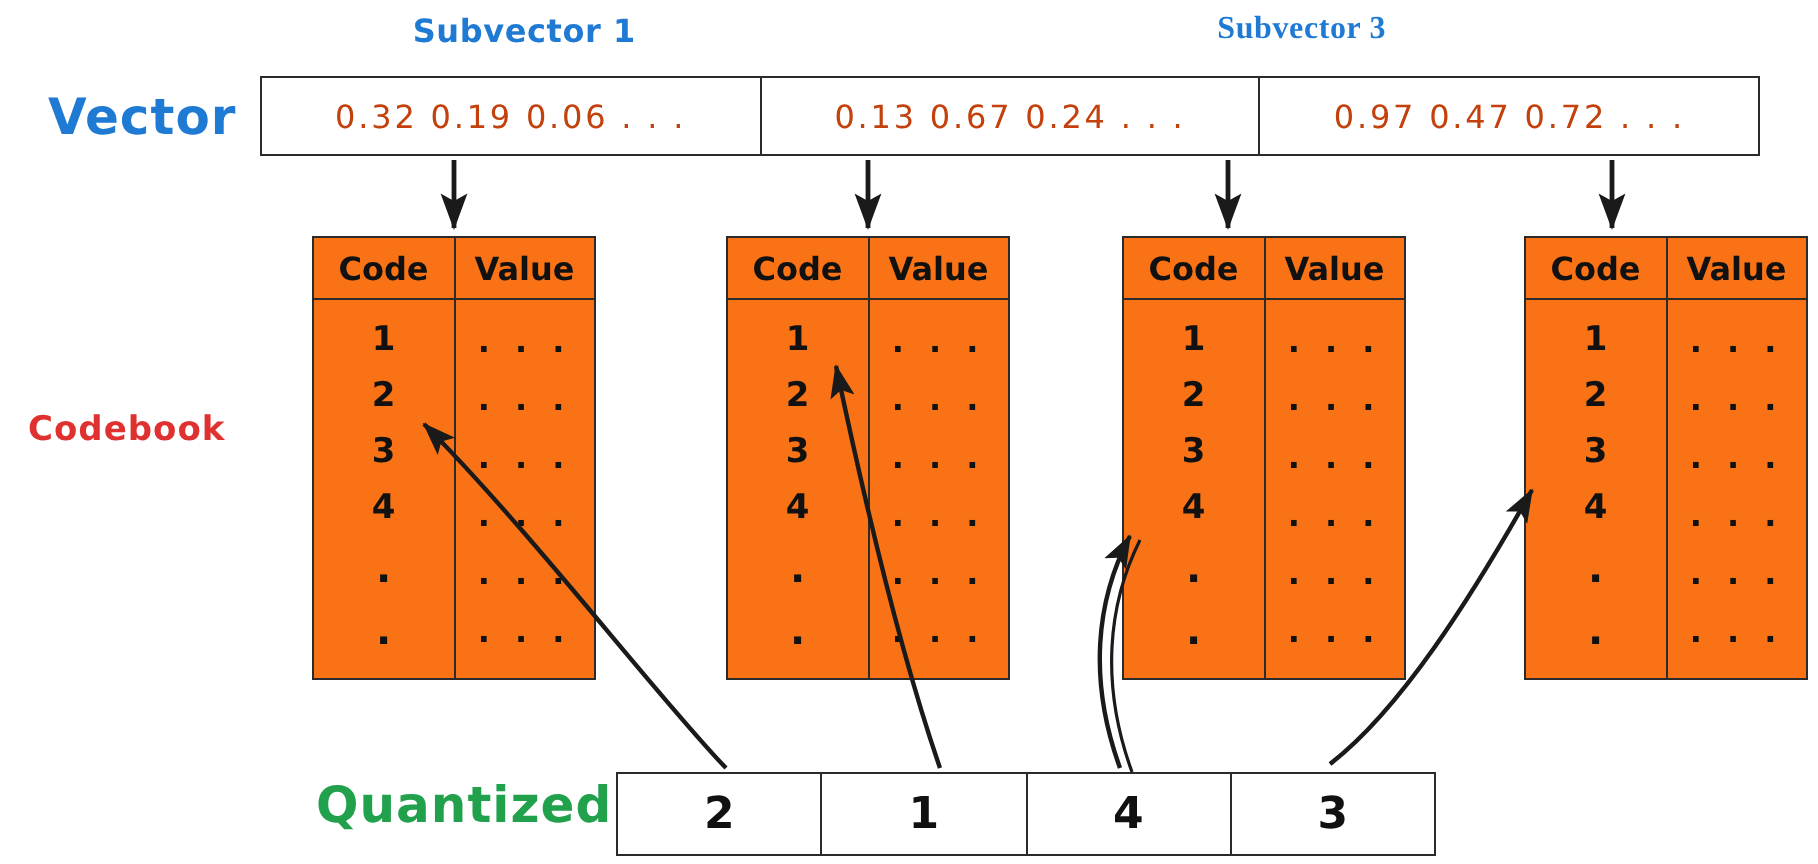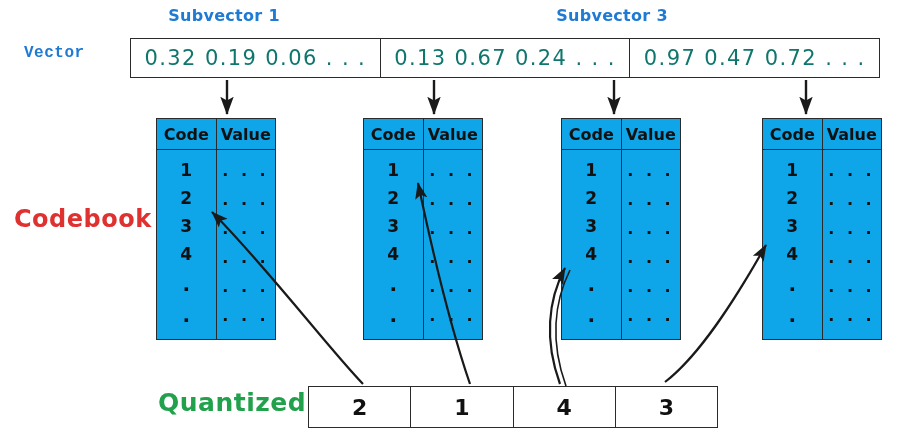--- a/index.html
+++ b/index.html
@@ -22,46 +22,45 @@
   .side-label {
     position: absolute;
     font-family: "DejaVu Sans", sans-serif;
     font-weight: 700;
     letter-spacing: 0.5px;
     white-space: nowrap;
   }
   #label-vector {
     left: 24px;
     top: 44px;
-    font-size: 16px;
+    font-size: 25px;
     color: #1f7ad4;
-    font-family: Liberation Mono, monospace;
   }
   #label-codebook {
     left: 14px;
     top: 205px;
-    font-size: 24px;
+    font-size: 17px;
     color: #e03131;
   }
   #label-quantized {
     left: 140px;
     top: 388px;
     font-size: 25px;
     color: #21a14b;
     margin-left: 18px;
   }
 
   
   .subcap {
     position: absolute;
     top: 6px;
     font-size: 16px;
     font-weight: 600;
     color: #1f7ad4;
-    text-align: center;
+    text-align: right;
     width: 188px;
     letter-spacing: 0.3px;
   }
 
   
   #vector-bar {
     position: absolute;
     left: 130px;
     top: 38px;
     width: 750px;
@@ -70,36 +69,36 @@
     box-sizing: border-box;
     display: flex;
   }
   .vec-cell {
     flex: 1 1 0;
     border-right: 1.6px solid #2b2b2b;
     box-sizing: border-box;
     display: flex;
     align-items: center;
     justify-content: center;
-    font-size: 21px;
-    color: #0f766e;
+    font-size: 16px;
+    color: #c2410c;
     letter-spacing: 1.4px;
     white-space: nowrap;
   }
   .vec-cell:last-child { border-right: none; }
 
   
   .codebook {
     position: absolute;
     top: 118px;
-    width: 120px;
+    width: 142px;
     height: 222px;
     border: 1.6px solid #2b2b2b;
     box-sizing: border-box;
-    background: #0ea5e9;
+    background: #f97316;
   }
   .cb-head {
     display: flex;
     height: 30px;
     border-bottom: 1.6px solid #2b2b2b;
   }
   .cb-head > div {
     flex: 1 1 0;
     display: flex;
     align-items: center;
@@ -180,21 +179,21 @@
 </head>
 <body>
 
 <div id="canvas">
 
   <div class="side-label" id="label-vector">Vector</div>
   <div class="side-label" id="label-codebook">Codebook</div>
   <div class="side-label" id="label-quantized">Quantized</div>
 
   <div class="subcap" style="left:130px;">Subvector 1</div>
-  <div class="subcap" style="left:518px;">Subvector 3</div>
+  <div class="subcap" style="left:505px;font-family:Liberation Serif, serif;">Subvector 3</div>
 
   <div id="vector-bar">
     <div class="vec-cell">0.32  0.19  0.06 . . .</div>
     <div class="vec-cell">0.13  0.67  0.24 . . .</div>
     <div class="vec-cell">0.97  0.47  0.72 . . .</div>
   </div>
 
   <div class="codebook" style="left:156px;">
     <div class="cb-head">
       <div>Code</div>

